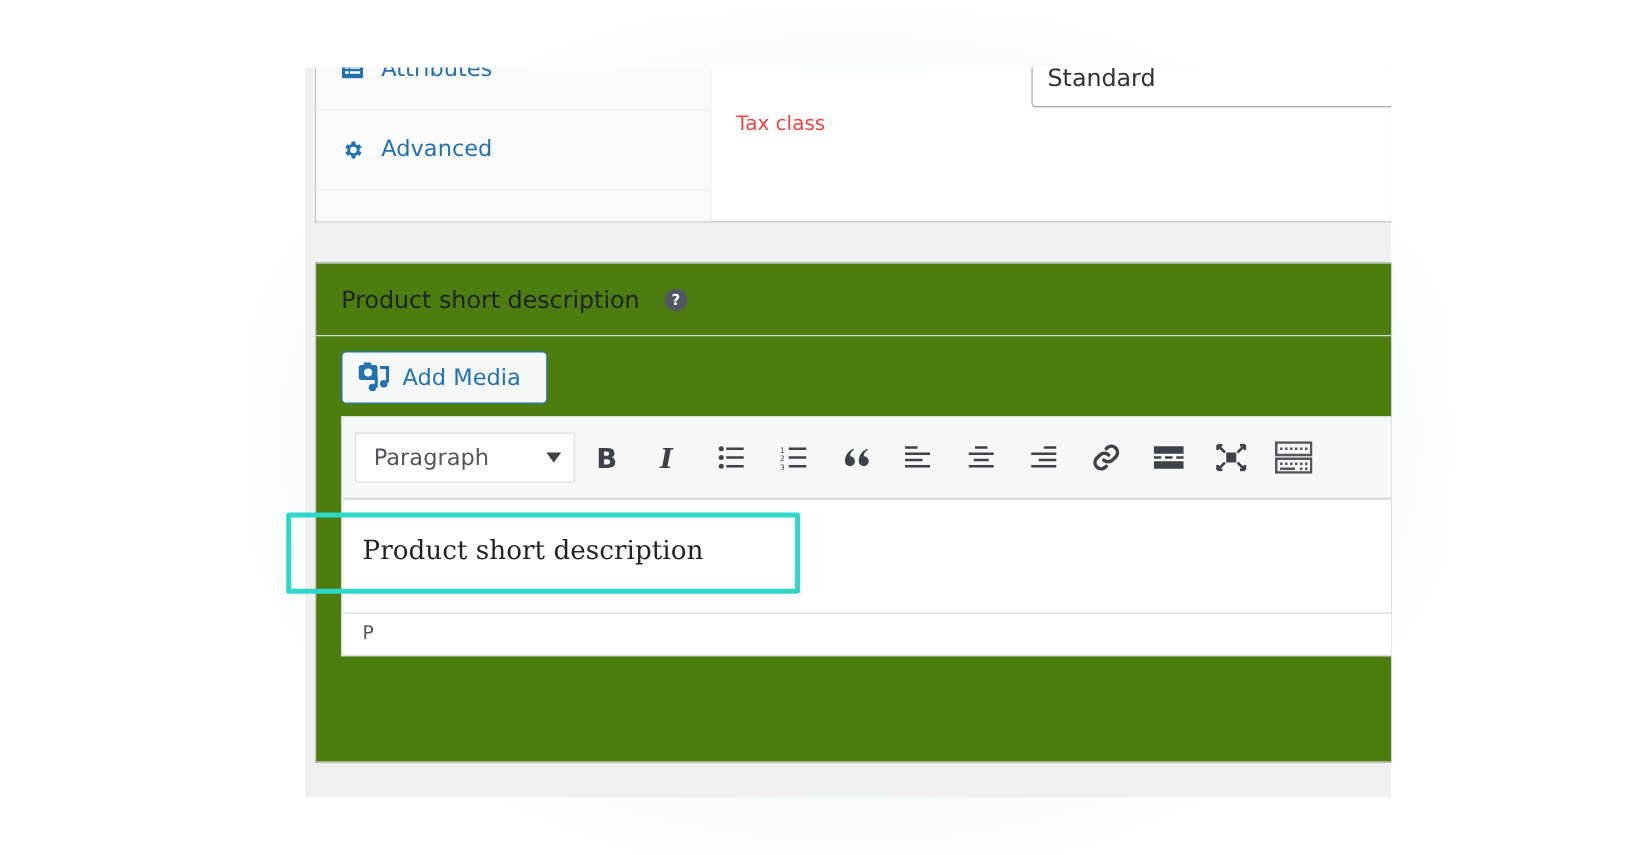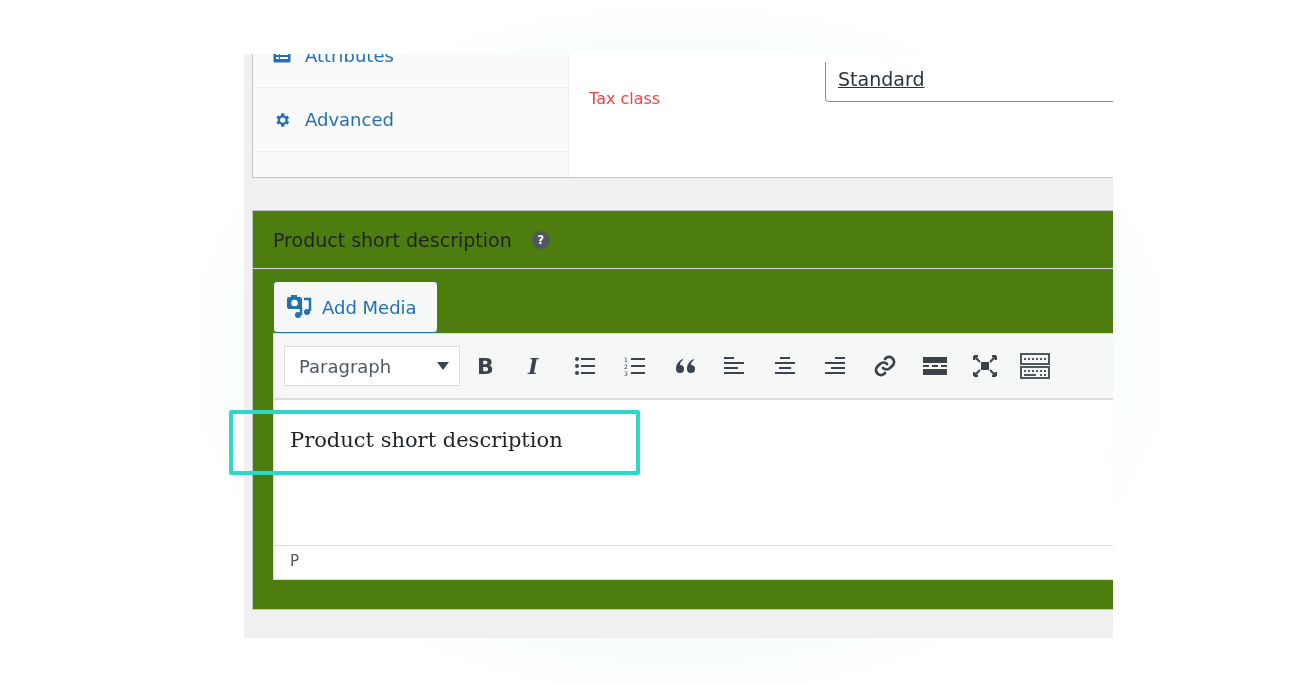--- a/index.html
+++ b/index.html
@@ -29,48 +29,48 @@
     position: absolute; left: 0; width: 316px; height: 64px;
     border-bottom: 1px solid #eeeeee; display: flex; align-items: center;
     padding-left: 18px; color: #2271b1; font-size: 18px; cursor: pointer;
   }
   .tab .ic { width: 22px; height: 22px; margin-right: 12px; display: inline-flex; align-items: center; justify-content: center; }
   .tab-attr { top: -20px; }
   .tab-adv { top: 44px; }
 
   .tax-label { position: absolute; left: 336px; top: 14px; font-size: 16px; color: #ef4444; margin-top: 31px; }
   .tax-select {
-    position: absolute; left: 572px; top: 18px; width: 300px; height: 40px;
+    position: absolute; left: 572px; top: 2px; width: 300px; height: 40px;
     border: 1px solid #8c8f94; border-top: none; border-radius: 0 0 0 4px;
-    padding: 6px 12px; font-size: 19px; color: #2c3338; background: #fff; text-decoration: underline;
+    padding: 6px 12px; font-size: 19px; color: #2c3338; background: #fff;
   }
 
   
   .desc-panel {
     position: absolute; left: 8px; top: 156px; width: 870px; height: 400px;
     background: #4d7c0f; border: 1px solid #c3c4c7;
   }
   .desc-header {
     height: 58px; border-bottom: 1px solid #dcdcde; display: flex; align-items: center; padding-left: 20px;
   }
   .desc-title { font-size: 19px; color: #1d2327; font-weight: 500; }
   .help-icon {
     margin-left: 20px; width: 18px; height: 18px; border-radius: 50%; background: #50575e;
     color: #fff; font-size: 12px; font-weight: bold; display: flex; align-items: center; justify-content: center;
   }
 
   .add-media {
-    position: absolute; left: 20px; top: 70px; width: 165px; height: 52px;
+    position: absolute; left: 20px; top: 70px; width: 165px; height: 42px;
     border: 1px solid #2271b1; border-radius: 4px; background: #f6f7f7;
     display: flex; align-items: center; padding-left: 12px; color: #2271b1; font-size: 18px; cursor: pointer;
   }
   .add-media .ic { margin-right: 8px; display: inline-flex; }
 
   .editor {
-    position: absolute; left: 20px; top: 122px; width: 860px; height: 247px;
+    position: absolute; left: 20px; top: 122px; width: 860px; height: 192px;
     border: 1px solid #dcdcde; background: #fff;
   }
   .toolbar {
     height: 66px; background: #f6f7f7; border-bottom: 2px solid #dcdcde;
     display: flex; align-items: center; padding-left: 10px;
   }
   .format-select {
     width: 176px; height: 40px; background: #fff; border: 1px solid #dcdcde;
     display: flex; align-items: center; justify-content: space-between; padding: 0 10px 0 14px;
     font-size: 18px; color: #50575e; cursor: pointer;

